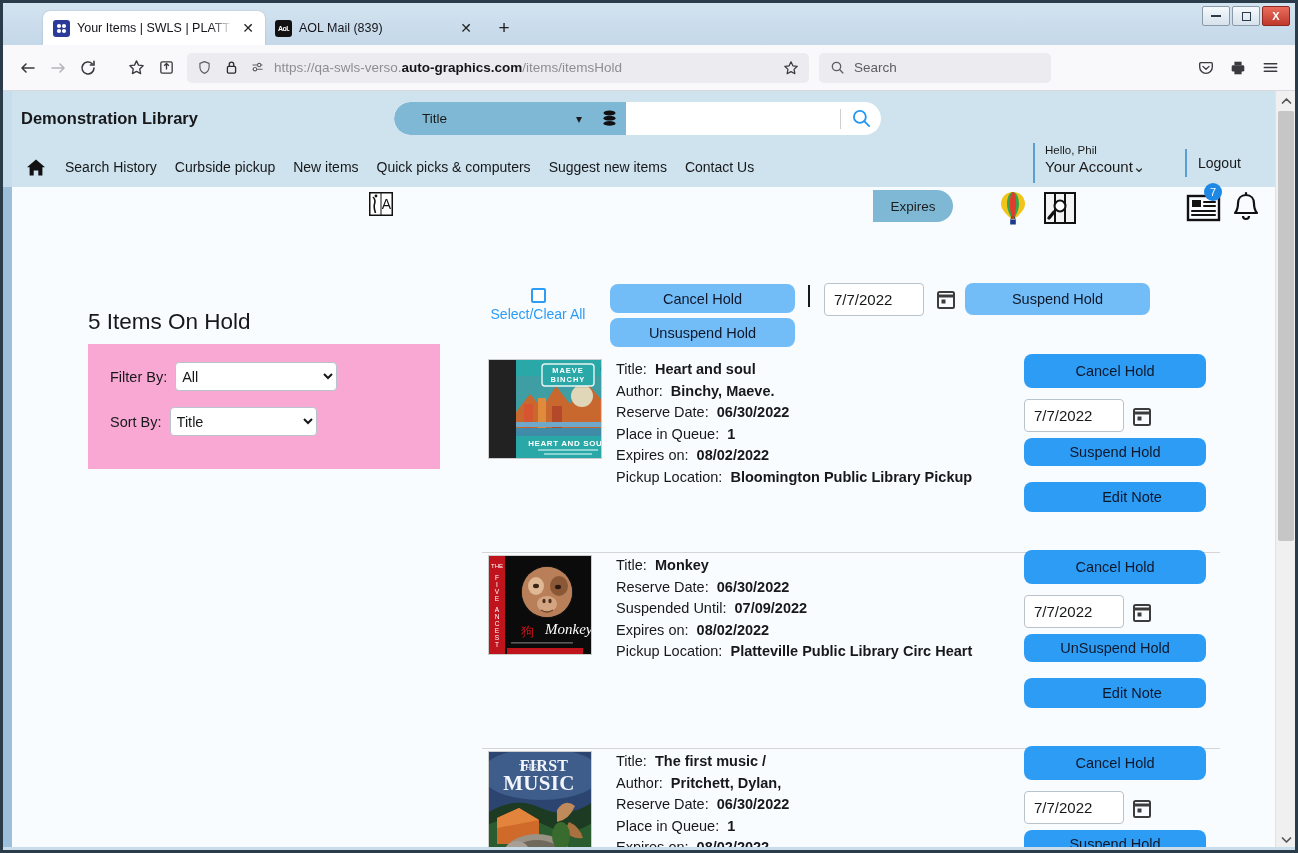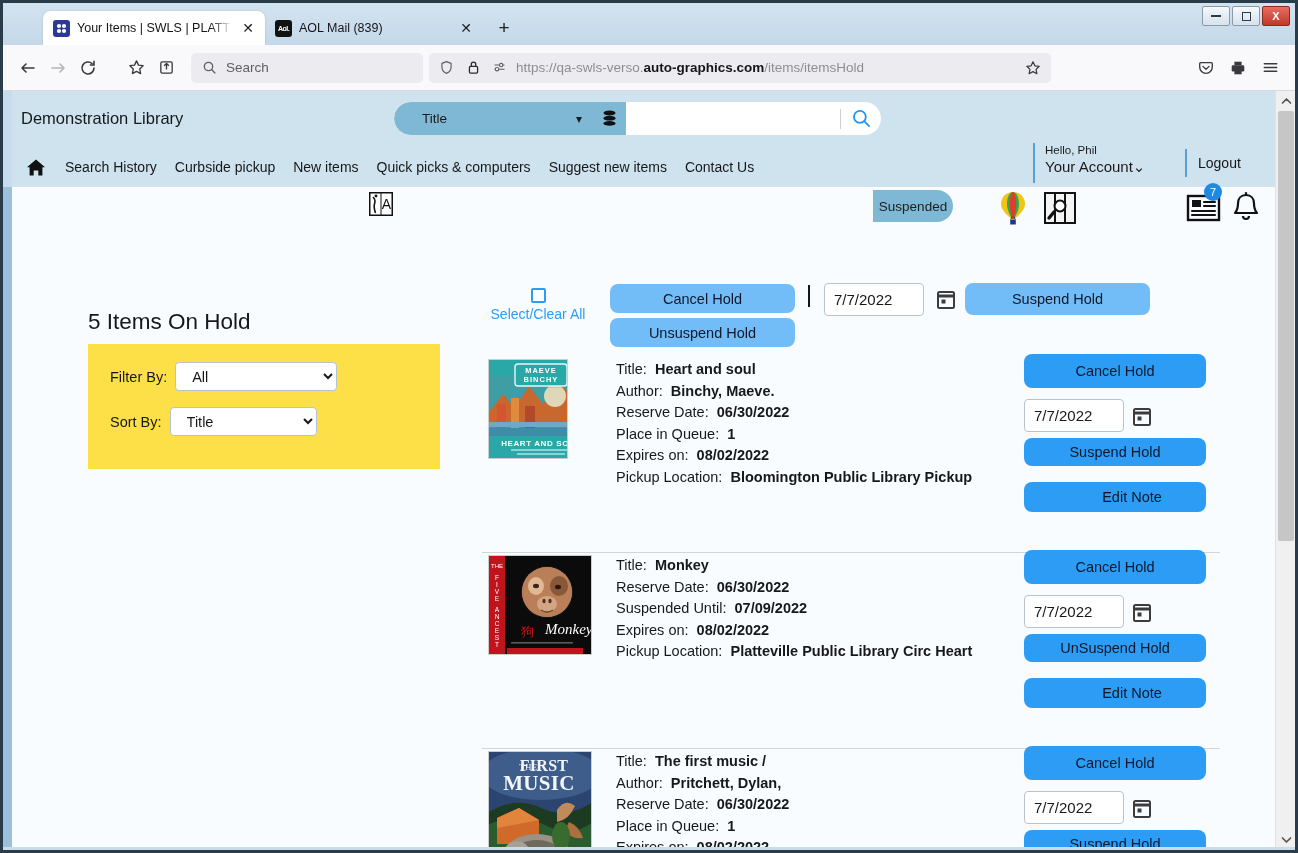--- a/index.html
+++ b/index.html
@@ -115,21 +115,21 @@
     background: #f9fcff;
   }
 
   
   #siteheader {
     position:absolute; left:0; top:0; width: 1266px; height: 96px;
     background: #cfe3ef;
   }
   #libname {
     position:absolute; left: 9px; top: 18px;
-    font-size: 16.5px; color: #16181a;
+    font-size: 16.5px; color: #16181a; font-weight: bold;
   }
   #searchpill {
     position:absolute; left: 382px; top: 11px;
     width: 487px; height: 33px;
     background: #ffffff; border-radius: 17px; overflow:hidden;
     display:flex; align-items:center;
   }
   #searchpill .scope {
     width: 198px; height: 33px; background: #7fb8d4;
     border-radius: 17px 0 0 17px;
@@ -188,30 +188,30 @@
   #content { position:absolute; left:0; top:96px; width: 1266px; height: 663px; }
 
   
   #pagetitle {
     position:absolute; left: 76px; top: 122px;
     font-size: 22.5px; color: #16181a;
   }
   #filterbox {
     position:absolute; left: 76px; top: 157px;
     width: 352px; height: 125px;
-    background: #fde047;
+    background: #f9a8d4;
     padding: 18px 0 0 22px;
   }
   .frow { display:flex; align-items:center; margin-bottom: 16px; }
   .frow label { font-size: 14.5px; color:#16181a; margin-right: 8px; }
   .frow select {
     height: 29px; font-size: 14.5px;
     font-family: "Liberation Sans", sans-serif;
     border: 1px solid #b9c3cc; border-radius: 4px;
-    background: #fff; color:#16181a; padding: 0 12px;
+    background: #fff; color:#16181a; padding: 0 2px;
   }
   #filter-select { width: 162px; }
   #sort-select { width: 147px; }
 
   
   #actionbar { position:absolute; left: 0; top: 96px; width: 1266px; height: 78px; }
   #selclear {
     position:absolute; left: 470px; top: 0; width: 112px;
     text-align:center;
   }
@@ -350,30 +350,20 @@
           <path d="M9 2l2.1 4.5 4.9.6-3.6 3.4.95 4.9L9 13.1 4.65 15.4l.95-4.9L2 7.1l4.9-.6z"></path>
         </svg>
     </div>
     <div class="navicon">
       <svg width="17" height="17" viewBox="0 0 18 18" fill="none" stroke="#3a3a3e" stroke-width="1.4" stroke-linejoin="round">
           <rect x="3" y="3" width="12" height="12" rx="1.5"></rect>
           <path d="M9 11V5M6.5 7.2L9 4.8l2.5 2.4"></path>
         </svg>
     </div>
 
-    <div id="searchbar">
-      <span class="navicon" style="width:18px;height:18px">
-        <svg width="15" height="15" viewBox="0 0 18 18" fill="none" stroke="#5d5d63" stroke-width="1.6" stroke-linecap="round">
-            <circle cx="7.8" cy="7.8" r="5"></circle>
-            <path d="M11.5 11.5L15.5 15.5"></path>
-          </svg>
-      </span>
-      <span class="sph">Search</span>
-    </div>
-
     <div id="urlbar">
       <span class="navicon" style="width:22px;height:22px">
         <svg width="15" height="15" viewBox="0 0 18 18" fill="none" stroke="#5d5d63" stroke-width="1.4" stroke-linejoin="round">
             <path d="M9 2l5.5 2v4.2C14.5 12 12 15 9 16 6 15 3.5 12 3.5 8.2V4z"></path>
           </svg>
       </span>
       <span class="navicon" style="width:18px;height:20px">
         <svg width="13" height="15" viewBox="0 0 14 16" fill="none" stroke="#2b2b30" stroke-width="1.4">
             <rect x="2.6" y="6.8" width="8.8" height="7.2" rx="1.2"></rect>
             <path d="M4.6 6.8V4.6a2.4 2.4 0 0 1 4.8 0v2.2"></path>
@@ -385,20 +375,30 @@
             <circle cx="11" cy="6" r="2" fill="#fff"></circle>
             <circle cx="6" cy="11" r="2" fill="#fff"></circle>
           </svg>
       </span>
       <span class="urltext"><span>https://qa-swls-verso.</span><b>auto-graphics.com</b><span>/items/itemsHold</span></span>
       <span class="navicon" style="width:24px;height:24px;margin-left:auto">
         <svg width="16" height="16" viewBox="0 0 18 18" fill="none" stroke="#3a3a3e" stroke-width="1.4" stroke-linejoin="round">
             <path d="M9 2l2.1 4.5 4.9.6-3.6 3.4.95 4.9L9 13.1 4.65 15.4l.95-4.9L2 7.1l4.9-.6z"></path>
           </svg>
       </span>
+    </div>
+
+    <div id="searchbar">
+      <span class="navicon" style="width:18px;height:18px">
+        <svg width="15" height="15" viewBox="0 0 18 18" fill="none" stroke="#5d5d63" stroke-width="1.6" stroke-linecap="round">
+            <circle cx="7.8" cy="7.8" r="5"></circle>
+            <path d="M11.5 11.5L15.5 15.5"></path>
+          </svg>
+      </span>
+      <span class="sph">Search</span>
     </div>
 
     <div id="navright">
       <div class="navicon">
         <svg width="18" height="18" viewBox="0 0 20 20" fill="none" stroke="#3a3a3e" stroke-width="1.5" stroke-linejoin="round">
             <path d="M3 5.2A1.2 1.2 0 0 1 4.2 4h11.6A1.2 1.2 0 0 1 17 5.2v3.6c0 4-3.1 7.2-7 7.2S3 12.8 3 8.8z"></path>
             <path d="M6.6 8.2L10 11.4l3.4-3.2" stroke-linecap="round"></path>
           </svg>
       </div>
       <div class="navicon">
@@ -451,21 +451,21 @@
           </div>
           <div class="sinput"></div>
           <div class="divider"></div>
           <div class="mag">
             <svg width="21" height="21" viewBox="0 0 22 22" fill="none" stroke="#2196f3" stroke-width="1.9" stroke-linecap="round">
                 <circle cx="9.3" cy="9.3" r="6.2"></circle>
                 <path d="M13.8 13.8L19 19"></path>
               </svg>
           </div>
         </div>
-        <div id="advbtn">Suspended</div>
+        <div id="advbtn">Expires</div>
 
         <div class="hdr-icon" id="balloon">
           <svg width="32" height="36" viewBox="0 0 32 36">
             <path d="M16 1C9 1 4 6.5 4 13c0 6 7 12 10.5 15h3C21 25 28 19 28 13 28 6.5 23 1 16 1z" fill="#f2c318"></path>
             <path d="M16 1C12.5 1 10 6.5 10 13c0 6 3.4 12 5 15h2c1.6-3 5-9 5-15C22 6.5 19.5 1 16 1z" fill="#2fa84f"></path>
             <path d="M16 1c-2 0-3.2 6-3.2 12 0 6 1.7 12 2.6 15h1.2c.9-3 2.6-9 2.6-15C19.2 7 18 1 16 1z" fill="#e23b2e"></path>
             <rect x="13.2" y="28.5" width="5.6" height="5" fill="#1b3a8a"></rect>
             <path d="M13.8 28.5L15 25.5M18.2 28.5L17 25.5" stroke="#333" stroke-width="0.9"></path>
           </svg>
         </div>
@@ -554,21 +554,21 @@
             <svg width="20" height="22" viewBox="0 0 20 22" fill="none" stroke="#3c3c3c" stroke-width="2">
               <rect x="2" y="4" width="16" height="16" rx="1.5"></rect>
               <path d="M2 8h16" stroke-width="3"></path>
               <rect x="5.5" y="11.5" width="4" height="4" fill="#3c3c3c" stroke="none"></rect>
             </svg>
           </div>
           <div class="bluebtn" id="topSuspend">Suspend Hold</div>
         </div>
 
         <div class="item-row" style="top:172px;height:196px;">
-          <div class="cover" style="top:0;width:80px;height:100px;">
+          <div class="cover" style="top:0;width:114px;height:100px;padding-left:27px;">
             <svg width="104" height="100" viewBox="0 0 104 100">
               <rect width="104" height="100" fill="#2aa8a8"></rect>
               <rect x="0" y="16" width="104" height="60" fill="#3f9ea3"></rect>
               <path d="M0 52 L14 34 L26 48 L40 26 L54 44 L70 22 L86 40 L104 30 L104 76 L0 76Z" fill="#c8682f"></path>
               <circle cx="66" cy="36" r="11" fill="#e0d6b8"></circle>
               <rect x="60" y="24" width="12" height="4" fill="#cfc4a4"></rect>
               <rect x="8" y="44" width="9" height="30" fill="#d4552f"></rect>
               <rect x="22" y="38" width="8" height="36" fill="#e08a3c"></rect>
               <rect x="36" y="46" width="10" height="28" fill="#b4492a"></rect>
               <rect x="84" y="40" width="11" height="34" fill="#d86b35"></rect>

